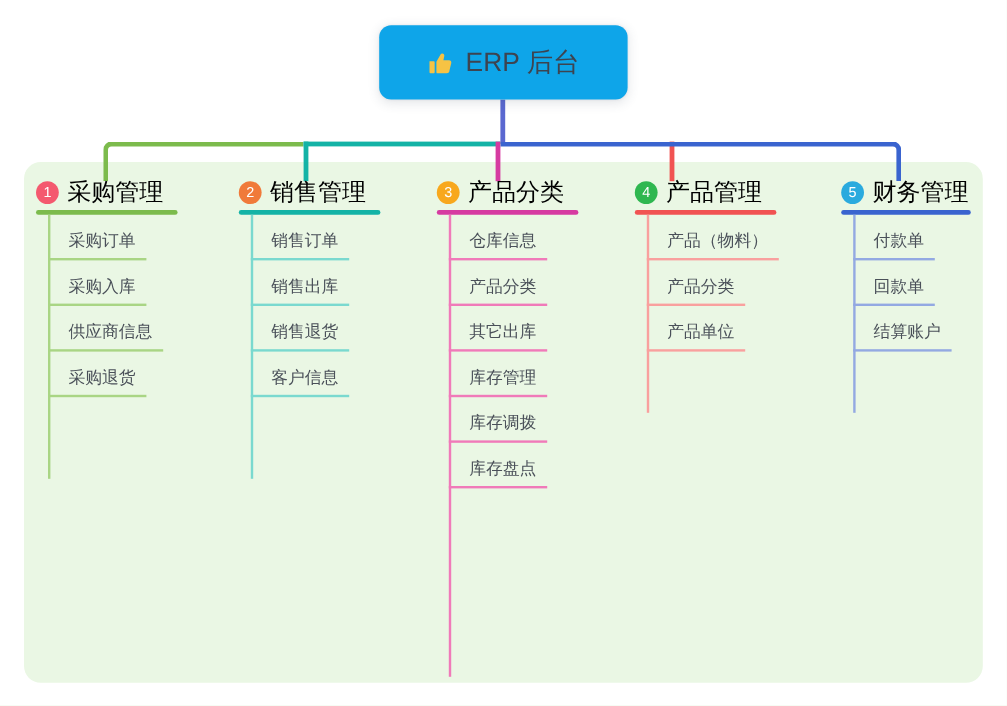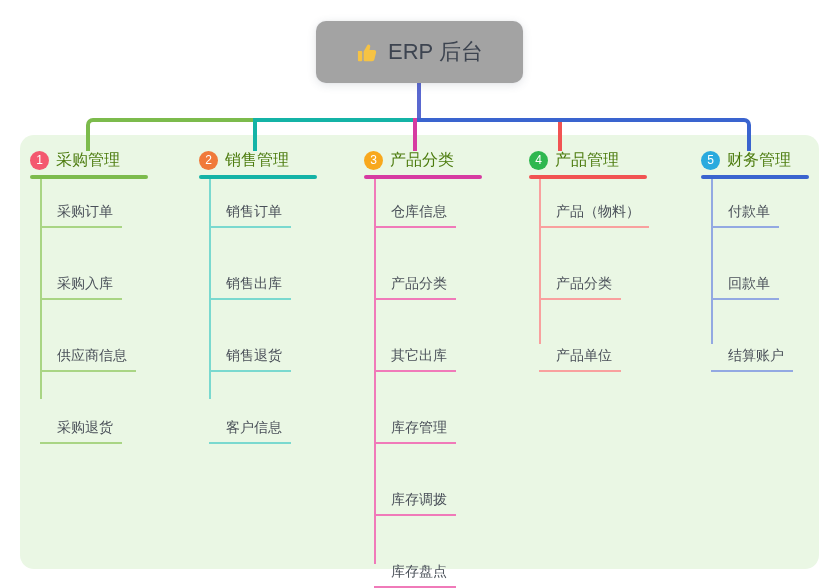--- a/index.html
+++ b/index.html
@@ -7,21 +7,21 @@
   body {
     position:relative;
     font-family:"Liberation Sans","DejaVu Sans",sans-serif;
     background:#ffffff;
     overflow:hidden;
   }
 
   
   .root-card {
     position:absolute; left:316px; top:21px; width:207px; height:62px;
-    background:#a3a3a3; border-radius:10px;
+    background:#0ea5e9; border-radius:10px;
     box-shadow:0 2px 10px rgba(60,70,90,.14), 0 0 2px rgba(60,70,90,.08);
     display:flex; align-items:center; justify-content:center; gap:9px;
     font-size:22px; color:#3d4450; font-weight:500;
     z-index:3;
   }
   .root-card svg { display:block; }
 
   
   .panel {
     position:absolute; left:20px; top:135px; width:799px; height:434px;
@@ -50,26 +50,26 @@
   .b3 { left:364px; width:118px; }
   .b4 { left:529px; width:118px; }
   .b5 { left:701px; width:108px; }
 
   .branch-header { display:flex; align-items:center; gap:7px; height:24px; margin-bottom:3px; }
   .badge {
     width:19px; height:19px; border-radius:50%; flex:0 0 19px;
     background:var(--badge,#999); color:#fff;
     font-size:12px; line-height:19px; text-align:center;
   }
-  .branch-title { font-size:16px; color:#4d7c0f; white-space:nowrap; }
+  .branch-title { font-size:20px; color:#000000; white-space:nowrap; }
   .branch-underline { height:4px; width:100%; background:var(--main,#999); border-radius:2px; }
 
   .children { position:relative; margin-left:10px; }
   .trunk { position:absolute; left:0; top:0; width:2px; background:var(--light,#ccc); }
-  .child { height:72px; display:flex; align-items:center; }
+  .child { height:38px; display:flex; align-items:flex-end; }
   .child-label {
     display:inline-block; white-space:nowrap;
     font-size:14px; color:#4a5059;
     padding:0 9px 5px 17px;
     border-bottom:2px solid var(--light,#ccc);
   }
 </style>
 </head>
 <body>
 

